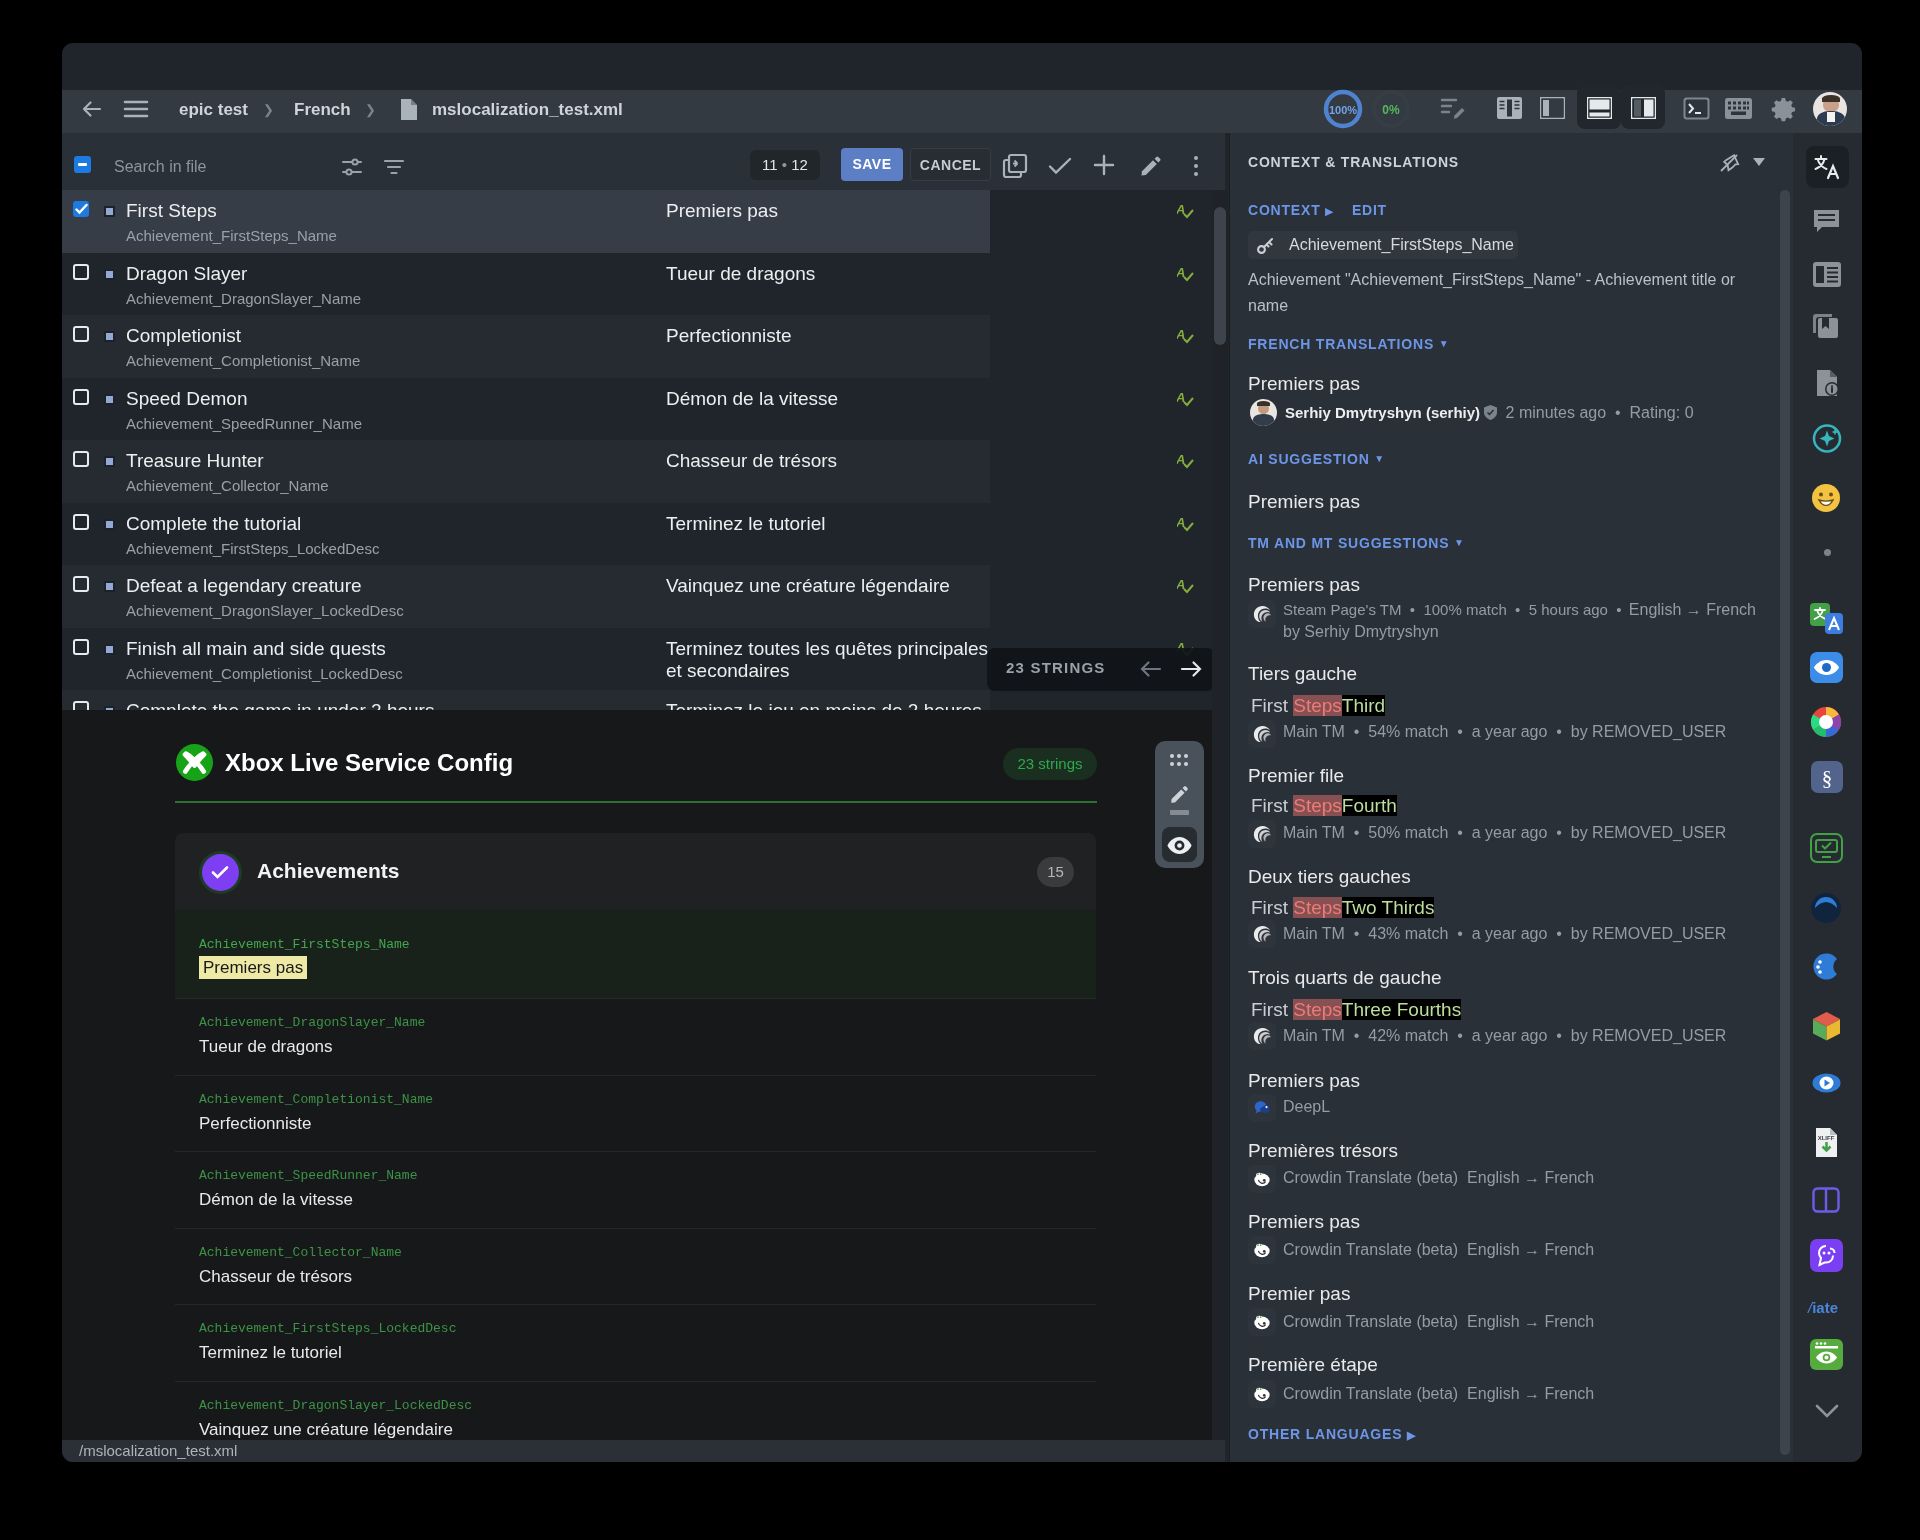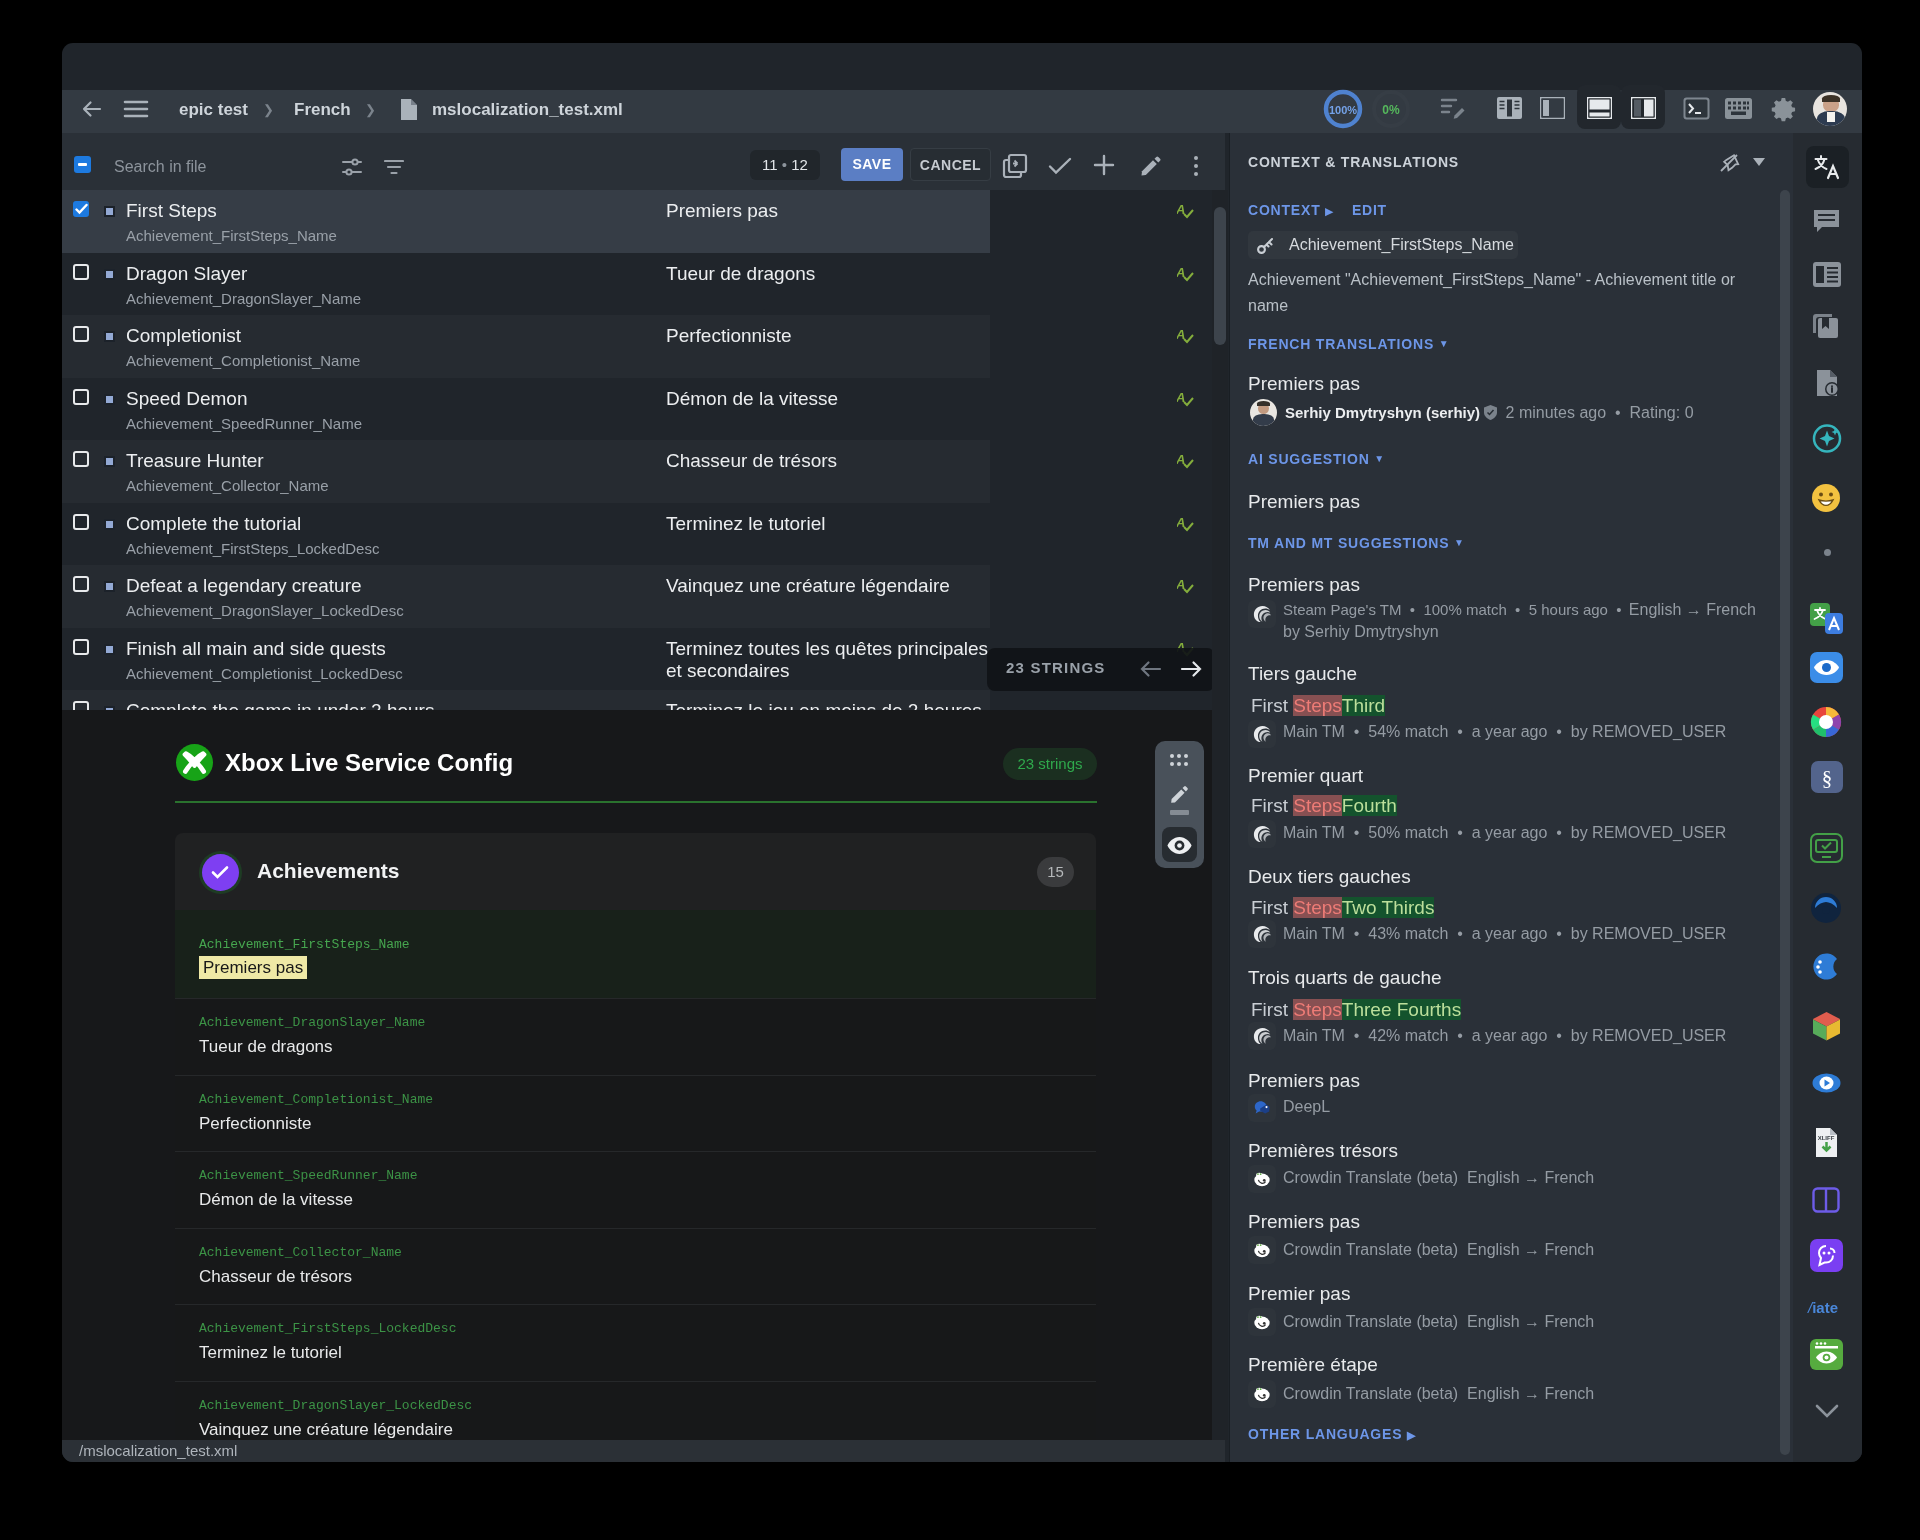--- a/index.html
+++ b/index.html
@@ -41,21 +41,21 @@
   .bval { position:absolute; left:24px; top:38px; font-size:17px; color:#e8e9ea; }
   
   #statusbar { position:absolute; left:0; top:1397px; width:1163px; height:22px; background:#2b3036; color:#aeb4bb; font-size:15px; line-height:22px; padding-left:17px; }
   
   #panel { position:absolute; left:1167px; top:90px; width:564px; height:1329px; background:#2a3038; border-left:1px solid #191e23; }
   .bluehead { color:#6d96e8; font-size:14px; font-weight:bold; letter-spacing:0.8px; }
   .sugval { color:#e8eaec; font-size:19px; }
   .meta { color:#959ca4; font-size:16px; }
   .tmicon { position:absolute; width:28px; height:28px; background:#2e343b; border-radius:6px; }
   .del { background:#875052; color:#ed7b76; }
-  .ins { background:#14532d; color:#bcdf9b; }
+  .ins { background:#000000; color:#bcdf9b; }
   
   #strip { position:absolute; left:1731px; top:90px; width:69px; height:1329px; background:#262b31; }
 </style>
 </head>
 <body>
 <div id="win">
   <div id="toolbar">
     <svg class="abs" style="left:18px;top:7px" width="24" height="24" viewBox="0 0 24 24" fill="none" stroke="#aab2ba" stroke-width="2.2" stroke-linecap="round" stroke-linejoin="round">
         <path d="M20 12H4M10.5 5.5 4 12l6.5 6.5"></path>
       </svg>
@@ -396,21 +396,21 @@
 
     <div class="abs sugval" style="left:18px;top:530px">Tiers gauche</div>
     <div class="abs" style="left:21px;top:562px;font-size:19px;color:#c9ced4">First <span class="del">Steps</span><span class="ins">Third</span></div>
     <div class="tmicon" style="left:18px;top:587px"><svg style="margin:5px" width="18" height="18" viewBox="0 0 20 20" fill="#e8eaec">
           <path d="M10.5 1C5 1 1 5.4 1 10.5 1 15 4 19 8.5 19c-1.8-1.6-3-4.1-3-6.8C5.5 7.5 9 4 13.6 4c2 0 3.9.7 5.3 1.9C17.3 3 14.2 1 10.5 1z"></path>
           <path d="M13.9 5.6c-3.8 0-7 3.1-7 7 0 2.6 1.5 4.9 3.6 6 -.8-1.1-1.2-2.5-1.2-4 0-3.8 3.1-6.9 7-6.9 1 0 2 .2 2.9.6-1.1-1.6-3-2.7-5.3-2.7z" opacity=".85"></path>
           <path d="M16.8 9.1c-2.9 0-5.2 2.3-5.2 5.2 0 1.9 1 3.5 2.5 4.4-.3-.7-.4-1.4-.4-2.2 0-2.8 2.3-5.1 5.2-5.1.4 0 .8 0 1.1.1-.7-1.4-2-2.4-3.2-2.4z" opacity=".7"></path>
         </svg></div>
     <div class="abs meta" style="left:53px;top:590px">Main TM &nbsp;•&nbsp; 54% match &nbsp;•&nbsp; a year ago &nbsp;•&nbsp; by REMOVED_USER</div>
 
-    <div class="abs sugval" style="left:18px;top:632px">Premier quart</div>
+    <div class="abs sugval" style="left:18px;top:632px">Premier file</div>
     <div class="abs" style="left:21px;top:662px;font-size:19px;color:#c9ced4">First <span class="del">Steps</span><span class="ins">Fourth</span></div>
     <div class="tmicon" style="left:18px;top:687px"><svg style="margin:5px" width="18" height="18" viewBox="0 0 20 20" fill="#e8eaec">
           <path d="M10.5 1C5 1 1 5.4 1 10.5 1 15 4 19 8.5 19c-1.8-1.6-3-4.1-3-6.8C5.5 7.5 9 4 13.6 4c2 0 3.9.7 5.3 1.9C17.3 3 14.2 1 10.5 1z"></path>
           <path d="M13.9 5.6c-3.8 0-7 3.1-7 7 0 2.6 1.5 4.9 3.6 6 -.8-1.1-1.2-2.5-1.2-4 0-3.8 3.1-6.9 7-6.9 1 0 2 .2 2.9.6-1.1-1.6-3-2.7-5.3-2.7z" opacity=".85"></path>
           <path d="M16.8 9.1c-2.9 0-5.2 2.3-5.2 5.2 0 1.9 1 3.5 2.5 4.4-.3-.7-.4-1.4-.4-2.2 0-2.8 2.3-5.1 5.2-5.1.4 0 .8 0 1.1.1-.7-1.4-2-2.4-3.2-2.4z" opacity=".7"></path>
         </svg></div>
     <div class="abs meta" style="left:53px;top:691px">Main TM &nbsp;•&nbsp; 50% match &nbsp;•&nbsp; a year ago &nbsp;•&nbsp; by REMOVED_USER</div>
 
     <div class="abs sugval" style="left:18px;top:733px">Deux tiers gauches</div>
     <div class="abs" style="left:21px;top:764px;font-size:19px;color:#c9ced4">First <span class="del">Steps</span><span class="ins">Two Thirds</span></div>

